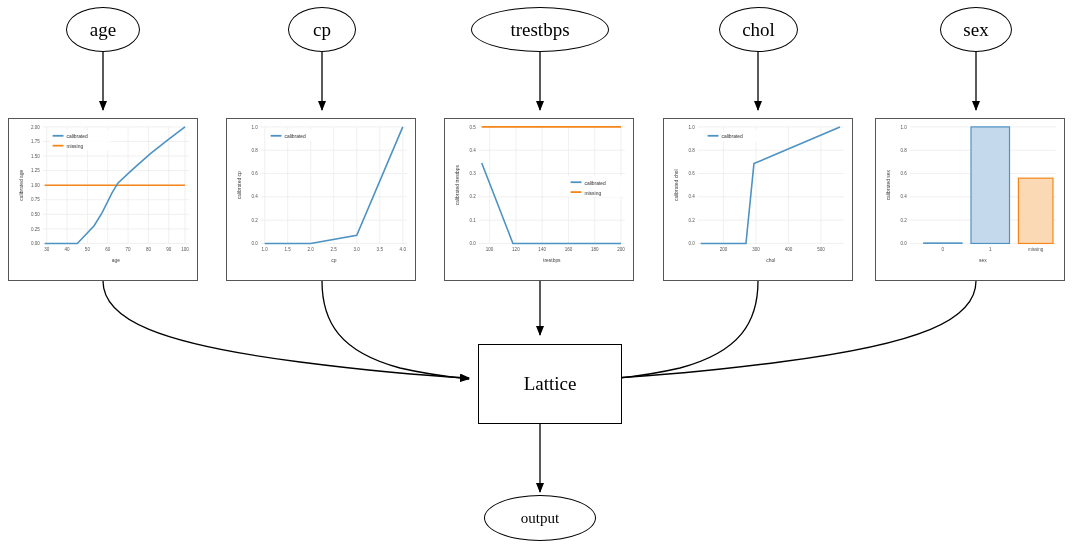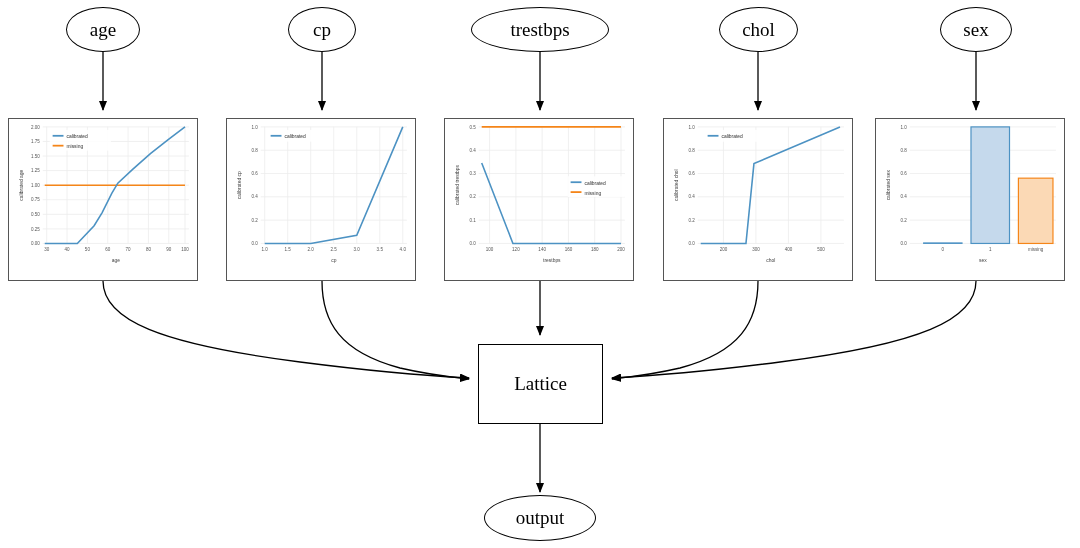--- a/index.html
+++ b/index.html
@@ -296,21 +296,21 @@
       <g font-family="Liberation Sans, sans-serif" font-size="4.6" fill="#555" text-anchor="middle">
         <text x="67.5" y="134">0</text>
           <text x="115.5" y="134">1</text>
         <text x="161.5" y="134">missing</text>
       </g>
       <text x="108" y="145" font-family="Liberation Sans, sans-serif" font-size="5" fill="#444" text-anchor="middle">sex</text>
       <text x="14" y="67" font-family="Liberation Sans, sans-serif" font-size="5" fill="#444" text-anchor="middle" transform="rotate(-90 14 67)">calibrated sex</text>
     </svg>
   </div>
 
-  <div class="node-box" style="left:478px;top:344px;width:125px;height:80px;font-size:19px;">
+  <div class="node-box" style="left:478px;top:344px;width:144px;height:80px;font-size:19px;">
     <span>Lattice</span>
   </div>
 
-  <div class="node-ellipse" style="left:484px;top:495px;width:112px;height:46px;font-size:19px;">
+  <div class="node-ellipse" style="left:484px;top:495px;width:112px;height:46px;font-size:15px;">
     <span>output</span>
   </div>
 
 </div>
 
 </body></html>

